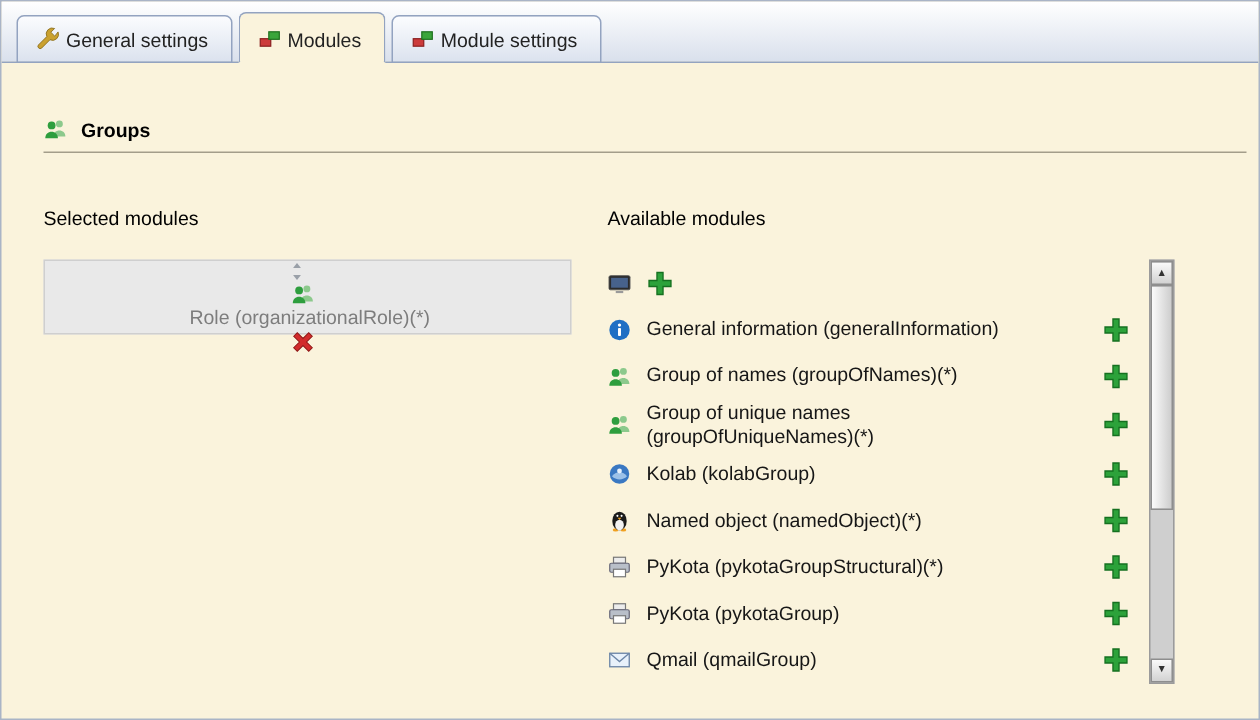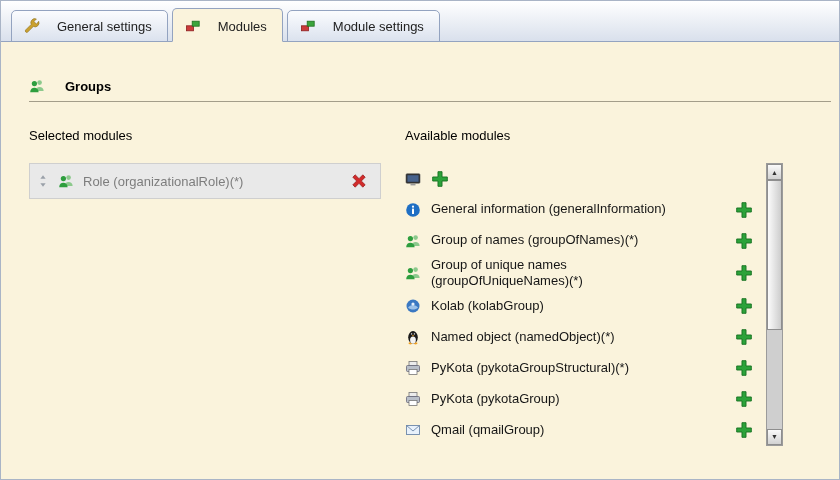--- a/index.html
+++ b/index.html
@@ -17,59 +17,60 @@
   }
   
   .tabbar {
     height:41px;
     display:flex; align-items:flex-end;
     padding:0 0 0 10px;
     background:linear-gradient(#ffffff, #d9e0ec);
     border-bottom:1px solid #93a3c0;
   }
   .tab {
-    display:flex; align-items:center; gap:17px;
+    display:flex; align-items:center; gap:4px;
     padding:7px 15px 7px 12px;
     margin-right:4px; margin-bottom:-1px;
     border:1px solid #93a3c0;
     border-radius:5px 5px 0 0;
     background:linear-gradient(#fbfcfe, #dbe2ee);
     font-size:13px; color:#222;
     cursor:pointer; white-space:nowrap;
   }
   .tab.active {
     background:#faf3dc;
     border-bottom:1px solid #faf3dc;
     padding-top:9px;
   }
   .icon16 { width:16px; height:16px; display:inline-block; flex:0 0 16px; }
   .icon16 svg { width:16px; height:16px; display:block; }
   .icon18 { width:18px; height:18px; display:inline-block; }
   .icon18 svg { width:18px; height:18px; display:block; }
 
   
   .section-header {
-    display:flex; align-items:center; gap:20px;
+    display:flex; align-items:center; gap:9px;
     margin:36px 8px 0 28px;
     padding-bottom:7px;
     border-bottom:1px solid #a39d8a;
     font-size:13px; font-weight:bold; color:#000;
   }
   
-  .columns { display:flex; margin:26px 56px 0 28px; }
+  .columns { display:flex; margin:36px 56px 0 28px; }
   .col-left { width:352px; margin-right:24px; flex:0 0 352px; }
   .col-right { flex:1; min-width:0; }
   .col-heading { font-size:13px; color:#000; margin-bottom:20px; }
 
   
   .selected-item {
     display:flex; align-items:center;
-    height:36px; padding:0 12px 0 6px;
+    height:50px; padding:0 12px 0 6px;
     background:#e9e9e9;
     border:1px solid #cfcfcf;
+    flex-direction:column;
   }
   .drag-handle { width:14px; height:14px; margin-right:8px; cursor:move; }
   .drag-handle svg { width:14px; height:14px; display:block; }
   .selected-label { flex:1; font-size:13px; color:#7d7d7d; margin-left:9px; }
   .btn-plain { background:none; border:none; padding:0; cursor:pointer; line-height:0; }
 
   
   .available-wrap { display:flex; align-items:stretch; }
   .avail-list { flex:1; min-width:0; }
   .avail-row { display:flex; align-items:center; min-height:31px; padding:1px 0; }

